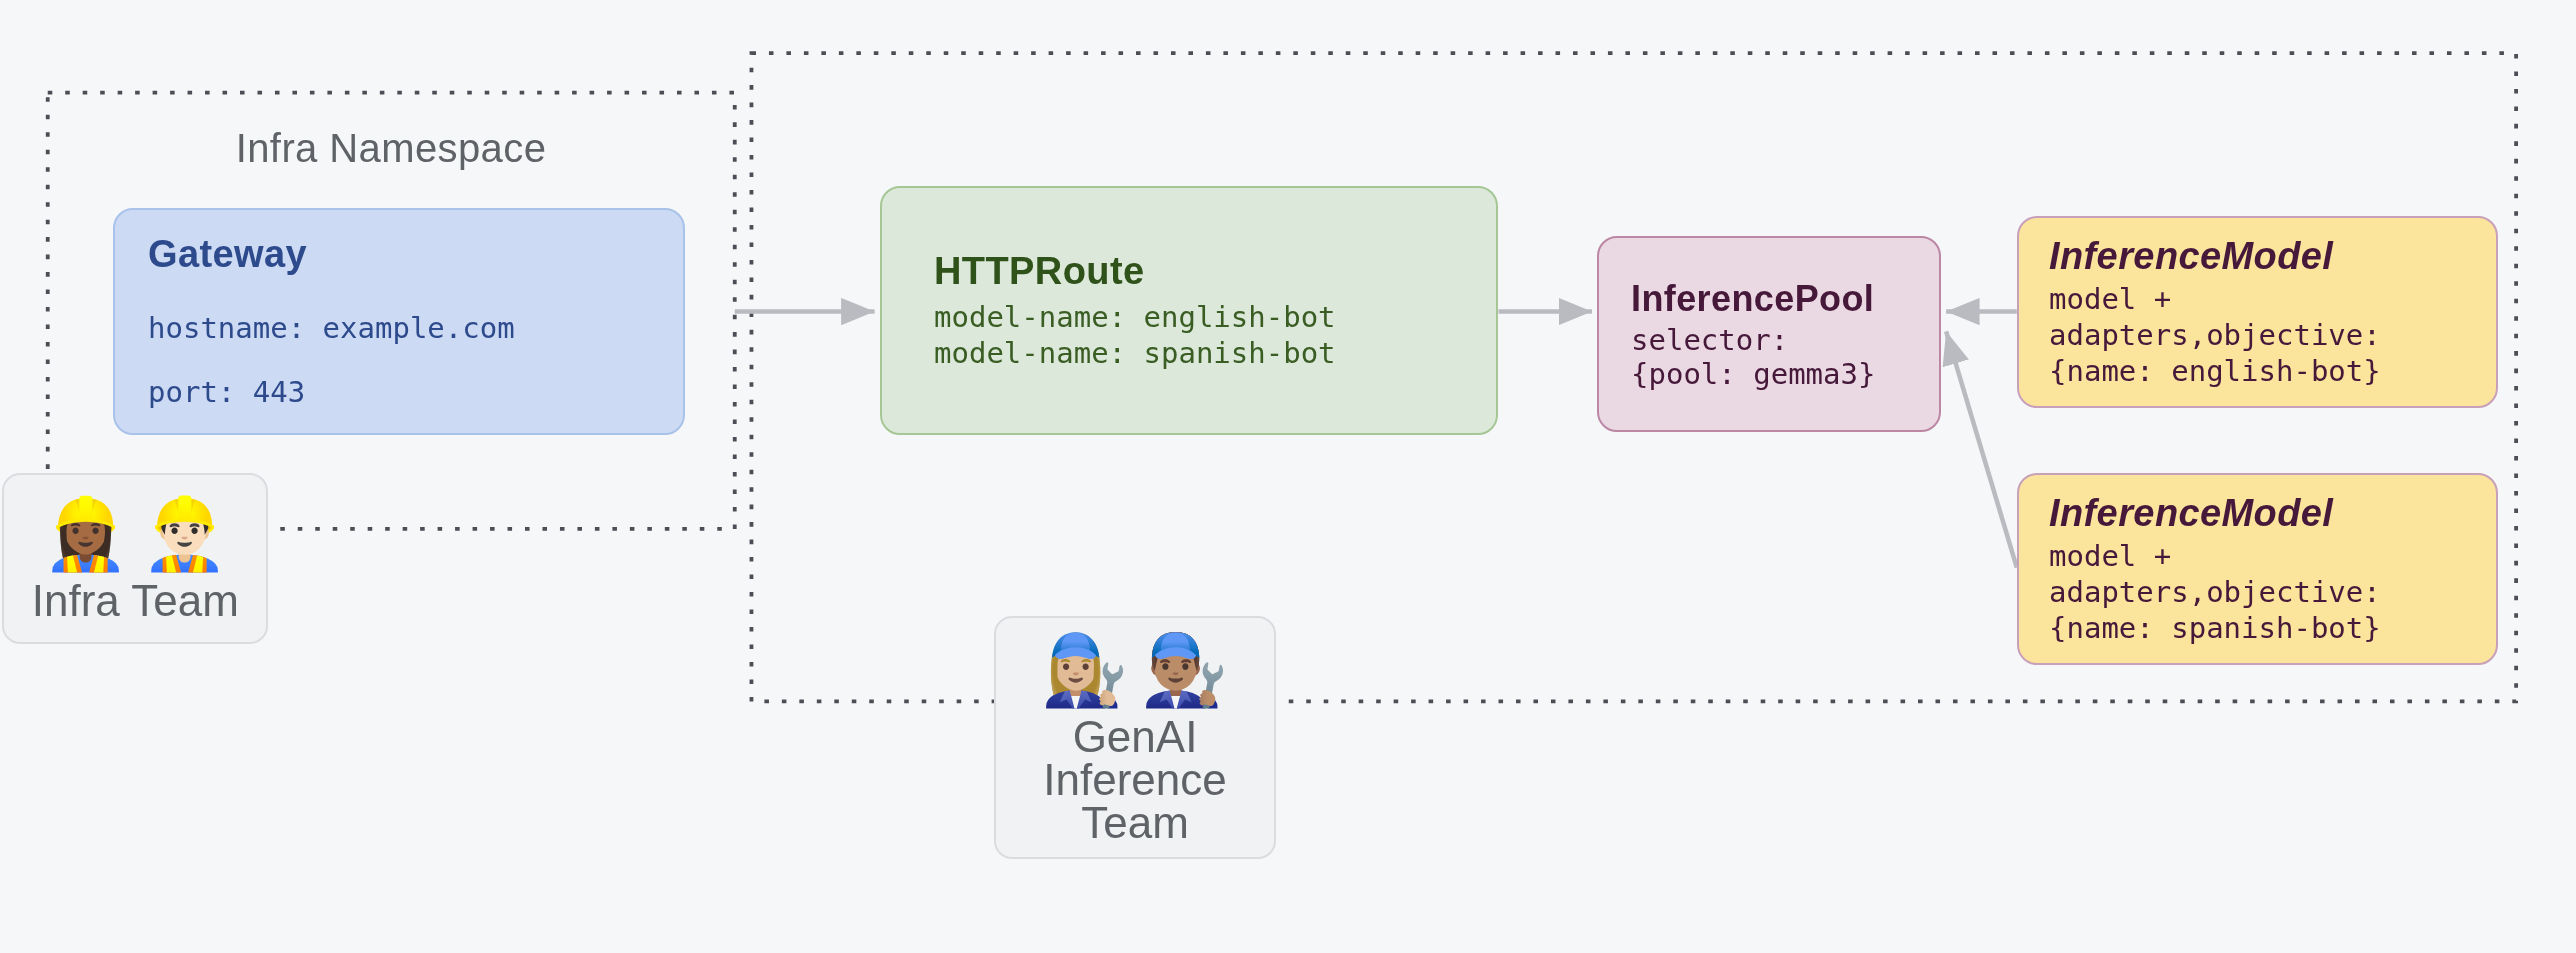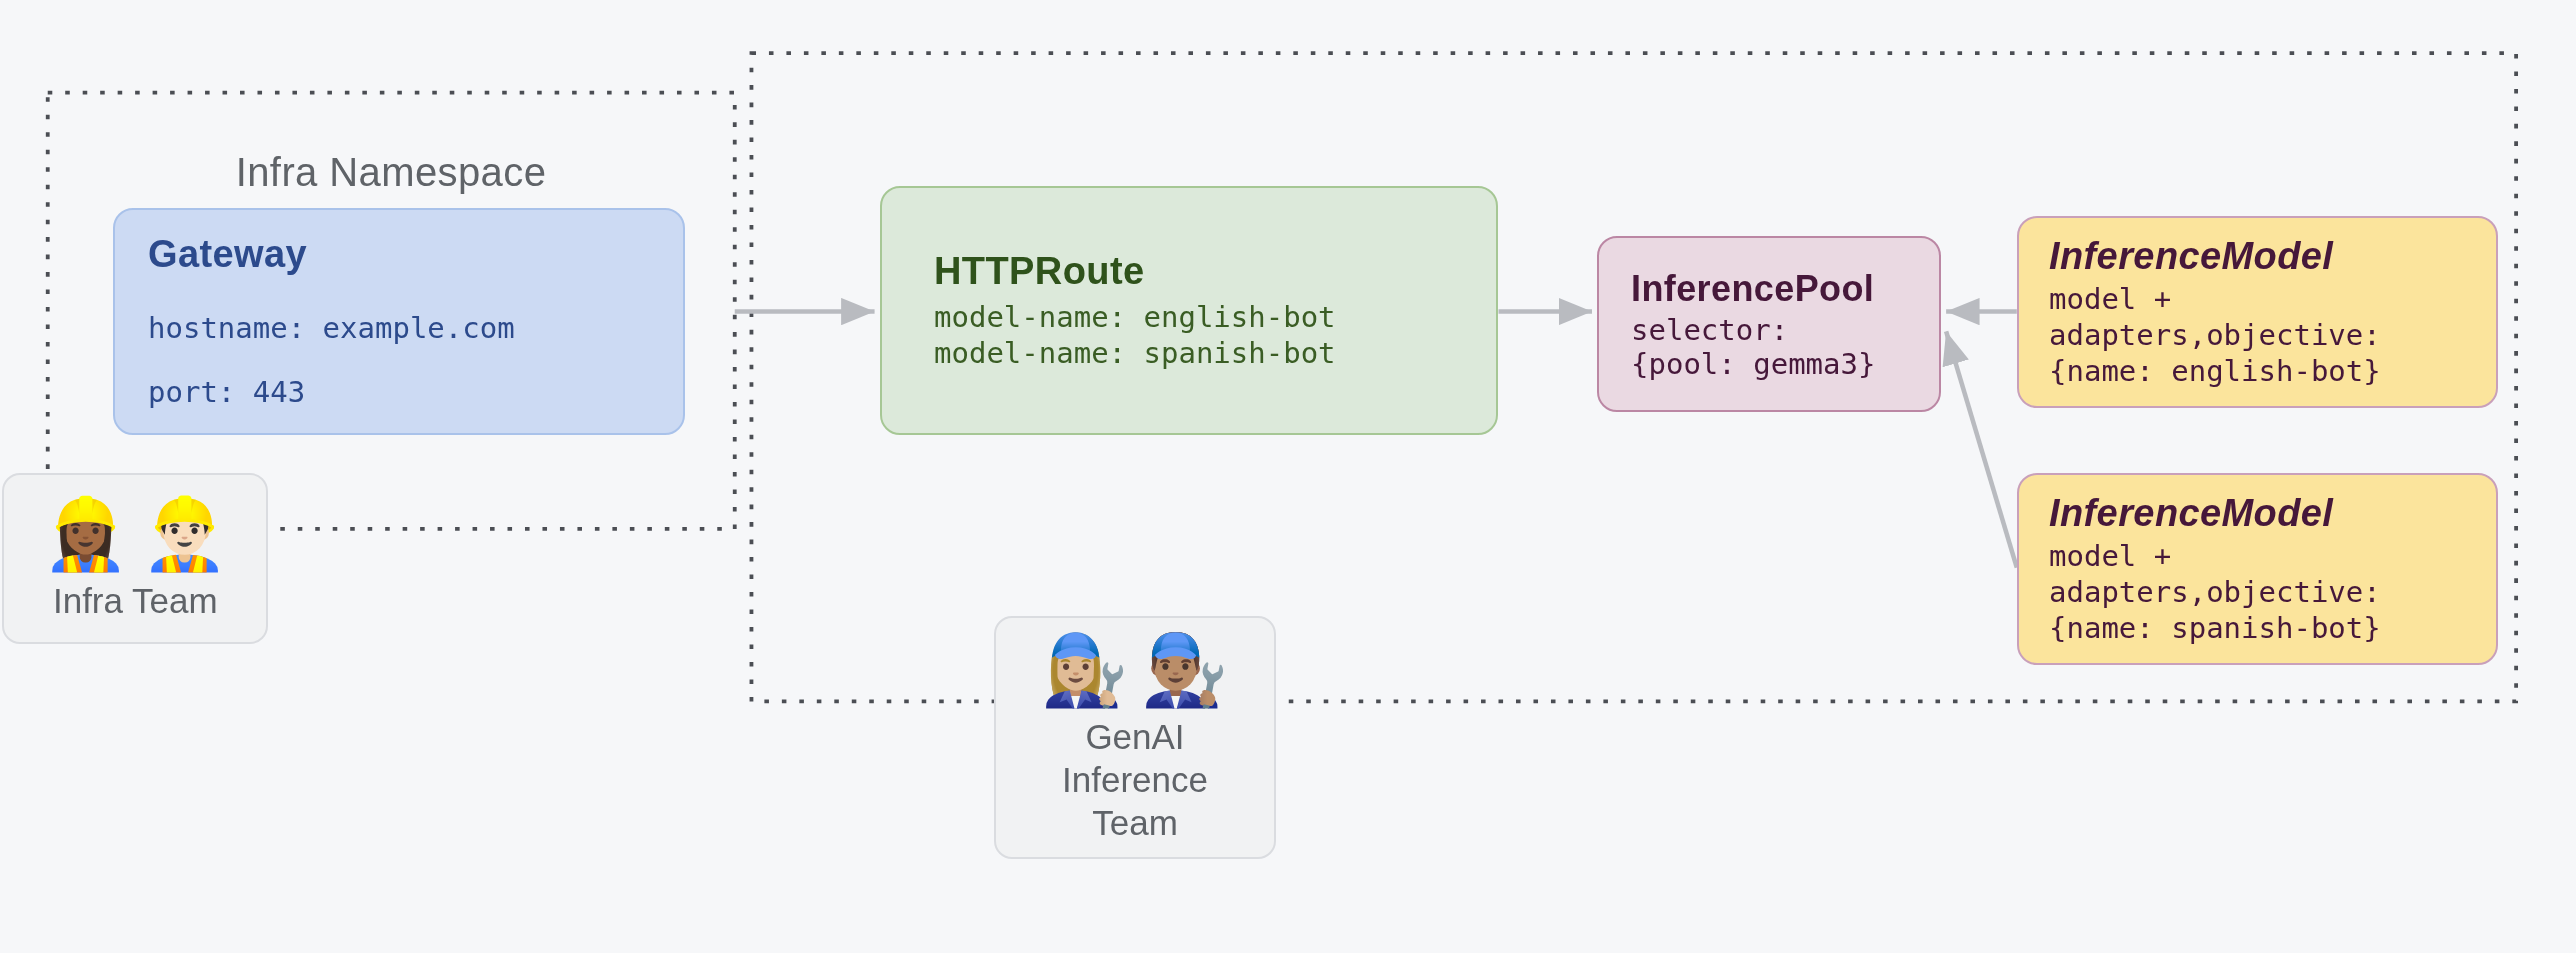--- a/index.html
+++ b/index.html
@@ -44,21 +44,21 @@
   }
   .node-line {
     font-family: "DejaVu Sans Mono", monospace;
     font-size: 29px;
     line-height: 36px;
     white-space: nowrap;
   }
   .gateway   { left: 113px;  top: 208px; width: 572px; height: 227px; background: #ccdaf3; border-color: #a9c2ea; color: #2c4a8c; padding-left: 33px; gap: 28px; }
   .httproute { left: 880px; top: 186px; width: 618px; height: 249px; background: #dce9da; border-color: #a6c795; color: #3a5d24; padding-left: 52px; }
   .httproute .node-title { color: #2f521b; }
-  .pool      { left: 1597px; top: 236px; width: 344px; height: 176px; background: #ead9e2; border-color: #bb87a4; color: #46183a; padding-left: 32px; }
+  .pool      { left: 1597px; top: 236px; width: 344px; height: 196px; background: #ead9e2; border-color: #bb87a4; color: #46183a; padding-left: 32px; }
   .pool .node-title { font-size: 36px; margin-bottom: 3px; }
   .pool .node-line { line-height: 34px; }
   .model-en  { left: 2017px; top: 216px; width: 481px; height: 192px; background: #fbe49c; border-color: #c9a0ba; color: #46183a; padding-left: 30px; }
   .model-es  { left: 2017px; top: 473px; width: 481px; height: 192px; background: #fbe49c; border-color: #c9a0ba; color: #46183a; padding-left: 30px; }
   .model-en .node-title, .model-es .node-title { margin-bottom: 3px; font-style: italic; }
   .team {
     position: absolute;
     box-sizing: border-box;
     border-radius: 18px;
     border: 2.3px solid #dadce0;
@@ -67,21 +67,21 @@
     flex-direction: column;
     align-items: center;
     justify-content: center;
   }
   .infra-team { left: 2.3px;    top: 473px; width: 266px; height: 171px; }
   .genai-team { left: 994px; top: 616px; width: 282px; height: 243px; }
   .team-emoji { font-size: 70px; line-height: 79px; white-space: nowrap; }
   .team-emoji span { margin: 0 6px; }
   .team-label {
     color: #5f6368;
-    font-size: 35px;
+    font-size: 44px;
     line-height: 43px;
     text-align: center;
     margin-top: 4.6px;
   }
 </style>
 </head>
 <body>
 
 <div class="stage">
 
@@ -98,21 +98,21 @@
 
     <line x1="966" y1="410" x2="1150" y2="410" stroke="#b9bbc0" stroke-width="6" marker-end="url(#arrowhead)"></line>
 
     <line x1="1971" y1="410" x2="2094" y2="410" stroke="#b9bbc0" stroke-width="6" marker-end="url(#arrowhead)"></line>
 
     <line x1="2653" y1="410" x2="2560" y2="410" stroke="#b9bbc0" stroke-width="6" marker-end="url(#arrowhead)"></line>
 
     <line x1="2653" y1="747" x2="2560" y2="436" stroke="#b9bbc0" stroke-width="6" marker-end="url(#arrowhead)"></line>
   </svg>
 
-  <div class="ns-title" style="left:391px; top:126px;margin-top:24px;">Infra Namespace</div>
+  <div class="ns-title" style="left:391px; top:126px;">Infra Namespace</div>
 
 
   <div class="node gateway">
     <div class="node-title">Gateway</div>
     <div class="node-line">hostname: example.com</div>
     <div class="node-line">port: 443</div>
   </div>
 
   <div class="node httproute">
     <div class="node-title">HTTPRoute</div>

